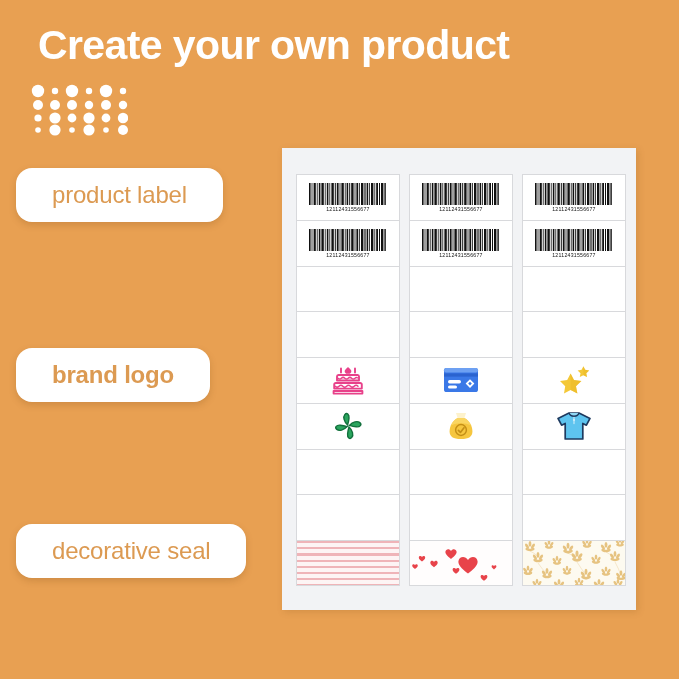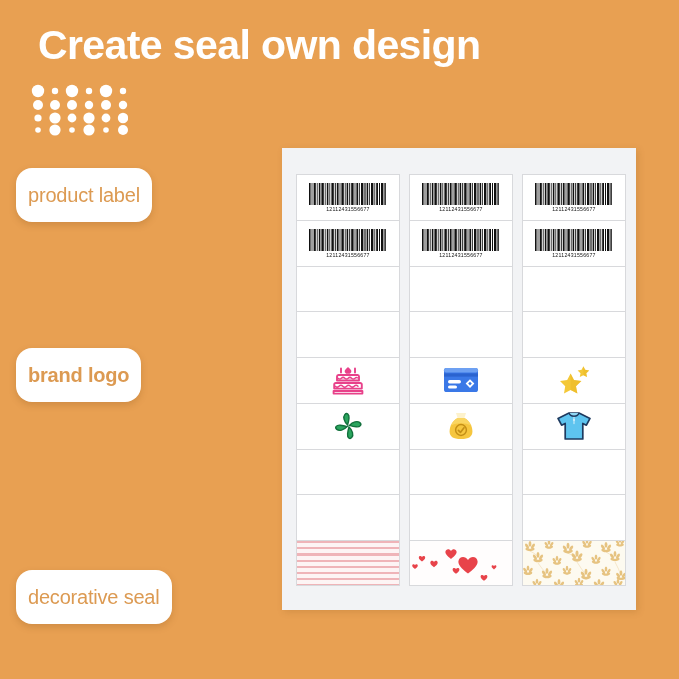--- a/index.html
+++ b/index.html
@@ -30,30 +30,30 @@
   .dotgrid svg { display: block; }
 
   
   .chip {
     position: absolute;
     background: #ffffff;
     border-radius: 16px;
     box-shadow: 0 3px 7px rgba(120,70,20,0.22);
     display: flex;
     align-items: center;
-    padding: 0 12px;
+    padding: 0 36px;
     height: 54px;
     color: #dc9a52;
-    font-size: 20px;
+    font-size: 24px;
     letter-spacing: -0.2px;
     white-space: nowrap;
   }
   .chip-1 { left: 16px; top: 168px; }
   .chip-2 { left: 16px; top: 348px; font-weight: bold; }
-  .chip-3 { left: 16px; top: 570px; }
+  .chip-3 { left: 16px; top: 524px; }
 
   
   .sheet-wrap {
     position: absolute;
     left: 282px; top: 148px;
     width: 354px; height: 462px;
     background: #f2f3f5;
     box-shadow: 2px 2px 7px rgba(120,70,20,0.18);
   }
   .sheet-inner {
@@ -108,21 +108,21 @@
         #efb4b8 0px, #efb4b8 2.2px,
         #fdf4f4 2.2px, #fdf4f4 6.2px
       );
   }
   .pat-hearts { background: #fffdfd; position: relative; }
   .pat-gold { background: #fdfaf0; position: relative; }
 </style>
 </head>
 <body>
 
-<div class="headline">Create seal own design</div>
+<div class="headline">Create your own product</div>
 
 <div class="dotgrid">
   <svg width="98" height="52" viewBox="0 0 98 52">
     <g fill="#ffffff">
       <circle cx="8" cy="7" r="6.2"></circle>
       <circle cx="25" cy="7" r="3.2"></circle>
       <circle cx="42" cy="7" r="6.2"></circle>
       <circle cx="59" cy="7" r="3.2"></circle>
       <circle cx="76" cy="7" r="6.2"></circle>
       <circle cx="93" cy="7" r="3.2"></circle>

